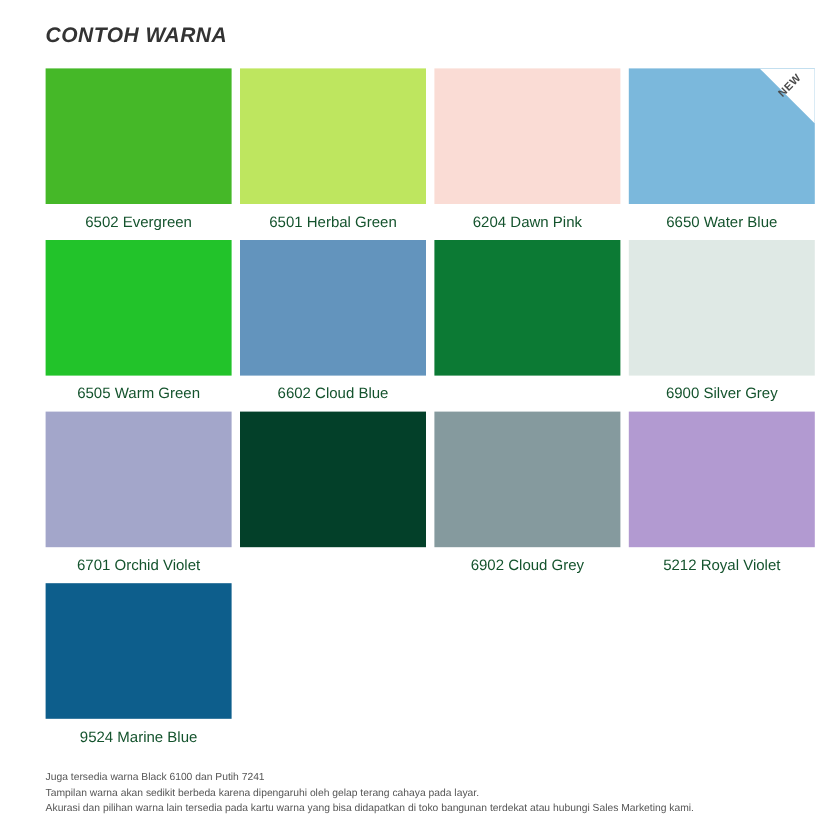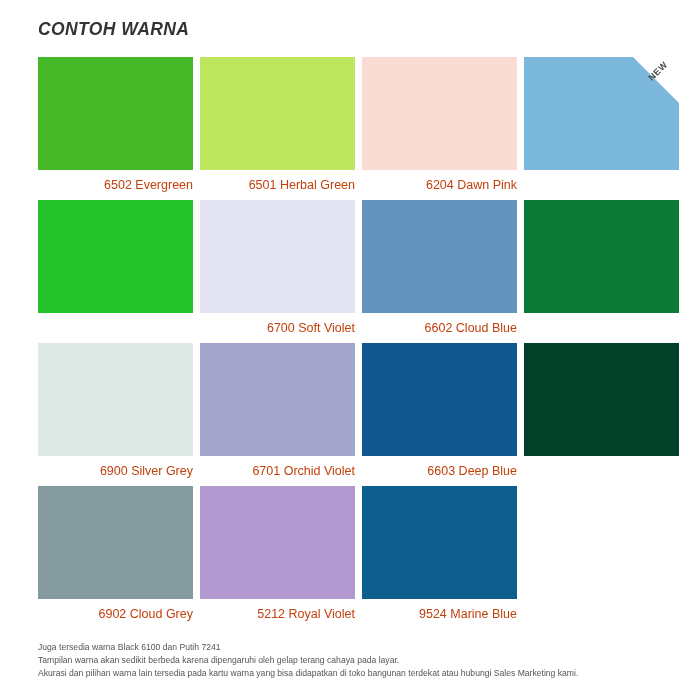--- a/index.html
+++ b/index.html
@@ -84,23 +84,23 @@
     color: #4a4a4a;
     font-family: "Liberation Sans", sans-serif;
   }
   .swatch-label {
     position: absolute;
     left: 0;
     top: 113px;
     width: 155px;
     height: 30px;
     line-height: 30px;
-    text-align: right;
+    text-align: center;
     font-size: 12.5px;
-    color: #c2410c;
+    color: #14532d;
     white-space: nowrap;
   }
   .footnotes {
     position: absolute;
     left: 38px;
     top: 641px;
     width: 640px;
   }
   .footnote-line {
     font-size: 8.6px;
@@ -129,46 +129,40 @@
         <div class="swatch-chip" style="background: rgb(250, 220, 213);"></div>
         <div class="swatch-label">6204 Dawn Pink</div>
       </div>
       <div class="swatch-cell">
         <div class="swatch-chip" style="background: rgb(123, 184, 220);">
           <div class="new-flag">
             <div class="tri"></div>
             <div class="new-text">NEW</div>
           </div>
         </div>
+        <div class="swatch-label">6650 Water Blue</div>
       </div>
       <div class="swatch-cell">
         <div class="swatch-chip" style="background: rgb(34, 195, 42);"></div>
-      </div>
-      <div class="swatch-cell">
-        <div class="swatch-chip" style="background: rgb(228, 227, 242);"></div>
-        <div class="swatch-label">6700 Soft Violet</div>
+        <div class="swatch-label">6505 Warm Green</div>
       </div>
       <div class="swatch-cell">
         <div class="swatch-chip" style="background: rgb(99, 148, 189);"></div>
         <div class="swatch-label">6602 Cloud Blue</div>
       </div>
       <div class="swatch-cell">
         <div class="swatch-chip" style="background: rgb(12, 122, 52);"></div>
       </div>
       <div class="swatch-cell">
         <div class="swatch-chip" style="background: rgb(223, 233, 229);"></div>
         <div class="swatch-label">6900 Silver Grey</div>
       </div>
       <div class="swatch-cell">
         <div class="swatch-chip" style="background: rgb(163, 166, 202);"></div>
         <div class="swatch-label">6701 Orchid Violet</div>
-      </div>
-      <div class="swatch-cell">
-        <div class="swatch-chip" style="background: rgb(16, 86, 143);"></div>
-        <div class="swatch-label">6603 Deep Blue</div>
       </div>
       <div class="swatch-cell">
         <div class="swatch-chip" style="background: rgb(3, 64, 41);"></div>
       </div>
       <div class="swatch-cell">
         <div class="swatch-chip" style="background: rgb(133, 154, 158);"></div>
         <div class="swatch-label">6902 Cloud Grey</div>
       </div>
       <div class="swatch-cell">
         <div class="swatch-chip" style="background: rgb(178, 154, 209);"></div>

